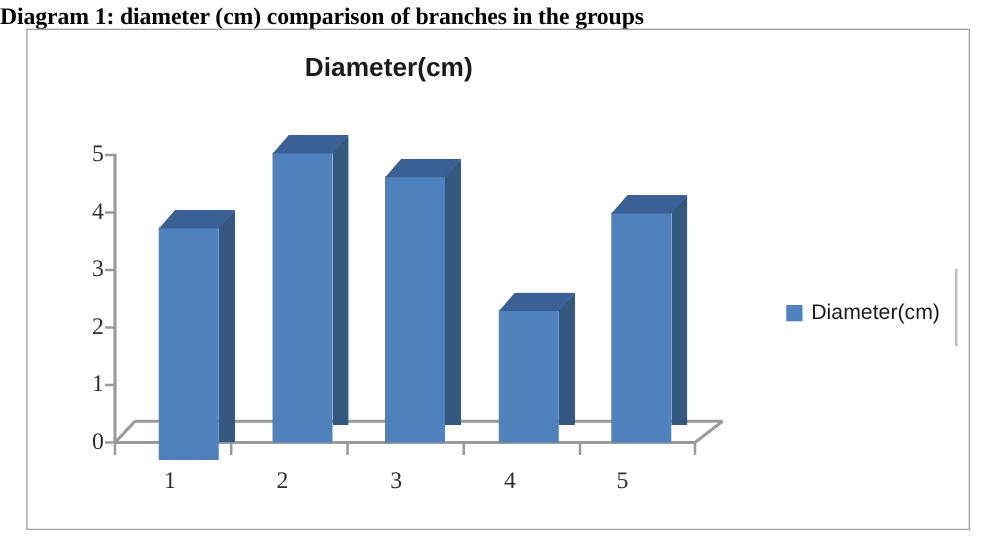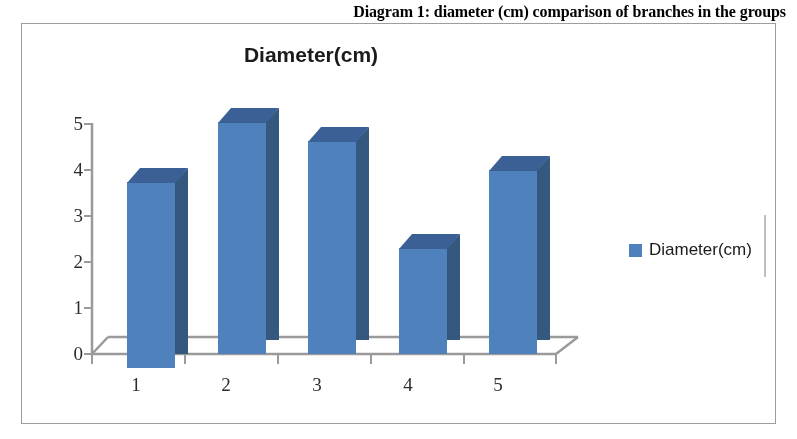--- a/index.html
+++ b/index.html
@@ -3,23 +3,23 @@
 <meta charset="utf-8">
 <style>
   html,body{margin:0;padding:0;}
   body{
     width:797px;height:439px;background:#ffffff;
     font-family:"Liberation Sans", sans-serif;
     position:relative;overflow:hidden;
   }
   #caption{
     position:absolute;left:0;top:3px;width:786px;
-    text-align:right;
+    text-align:left;
     font-family:"Liberation Serif", serif;
-    font-weight:bold;font-size:16px;color:#000;
+    font-weight:bold;font-size:19px;color:#000;
     letter-spacing:-0.1px;
   }
   #chart-frame{
     position:absolute;left:21px;top:23px;
     width:755px;height:401px;
     border:1.5px solid #9d9d9d;
     background:#ffffff;
     box-sizing:border-box;
   }
   #chart-title{

